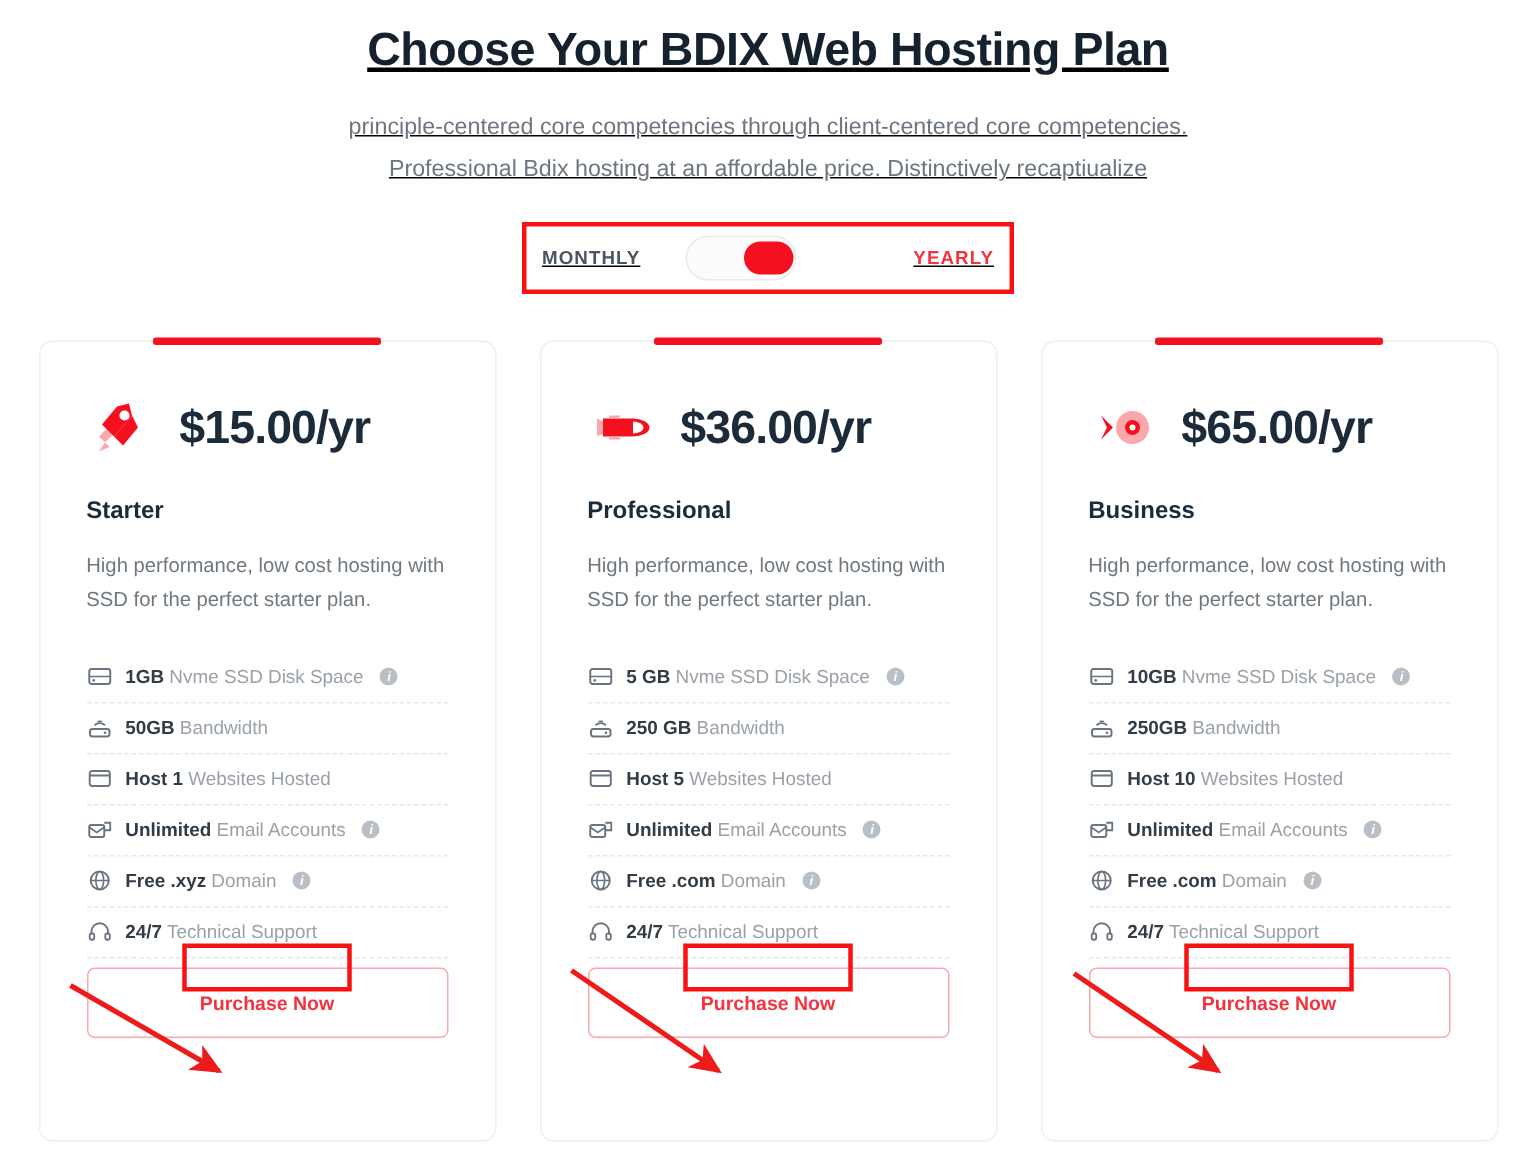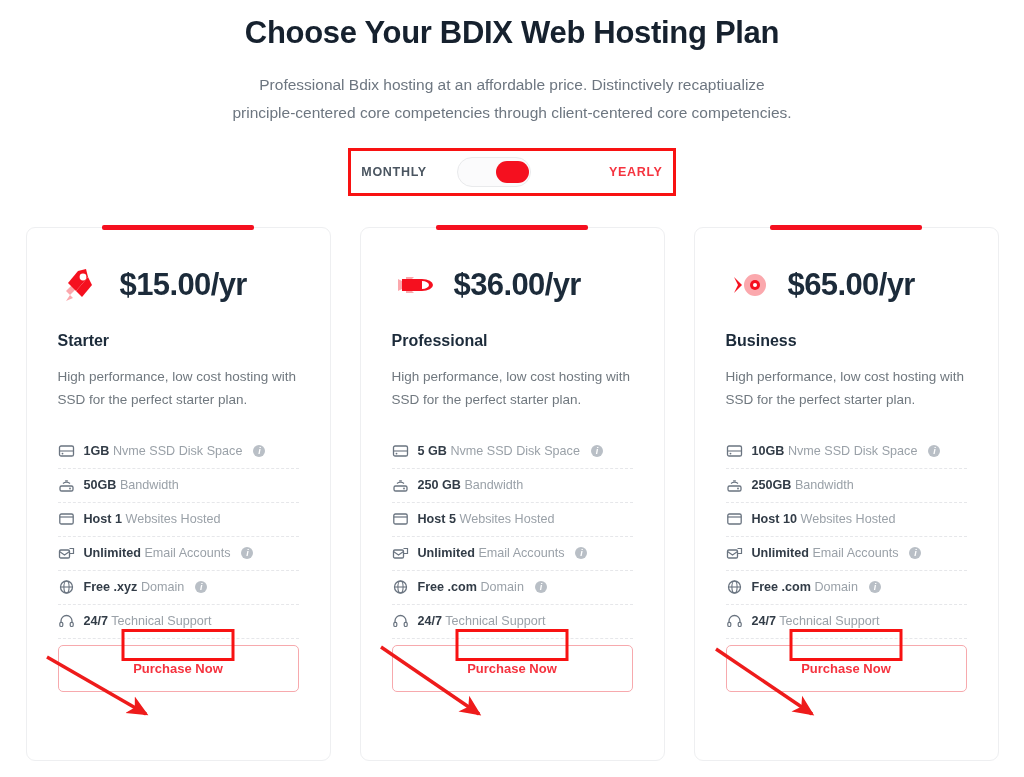--- a/index.html
+++ b/index.html
@@ -2,21 +2,21 @@
 <html><head>
 <meta charset="utf-8">
 <style>
   * { box-sizing: border-box; margin: 0; padding: 0; }
   html, body {
     width: 1024px; height: 777px;
     background: #ffffff;
     font-family: "Liberation Sans", sans-serif;
     overflow: hidden;
   }
-  .page { position: relative; width: 1024px; height: 777px; }
+  .page { position: relative; width: 1024px; height: 777px; text-decoration: underline; }
 
   
   .header { padding-top: 14px; text-align: center; }
   .page-title {
     font-size: 31px; font-weight: bold; color: #16212e;
     letter-spacing: -0.3px; line-height: 1.25;
   }
   .subtitle {
     margin-top: 18px; font-size: 15.5px; color: #6d7680;
     line-height: 1.85; font-weight: 400;
@@ -116,22 +116,22 @@
   }
 </style>
 </head>
 <body>
 
 <div class="page">
 
   <div class="header">
     <h1 class="page-title">Choose Your BDIX Web Hosting Plan</h1>
     <div class="subtitle">
+      <span class="line">principle-centered core competencies through client-centered core competencies.</span>
       <span class="line">Professional Bdix hosting at an affordable price. Distinctively recaptiualize</span>
-      <span class="line">principle-centered core competencies through client-centered core competencies.</span>
     </div>
   </div>
 
   <div class="toggle-wrap">
     <div class="toggle-annot">
       <span class="toggle-label">MONTHLY</span>
       <div class="switch">
         <div class="knob"></div>
       </div>
       <span class="toggle-label active">YEARLY</span>

